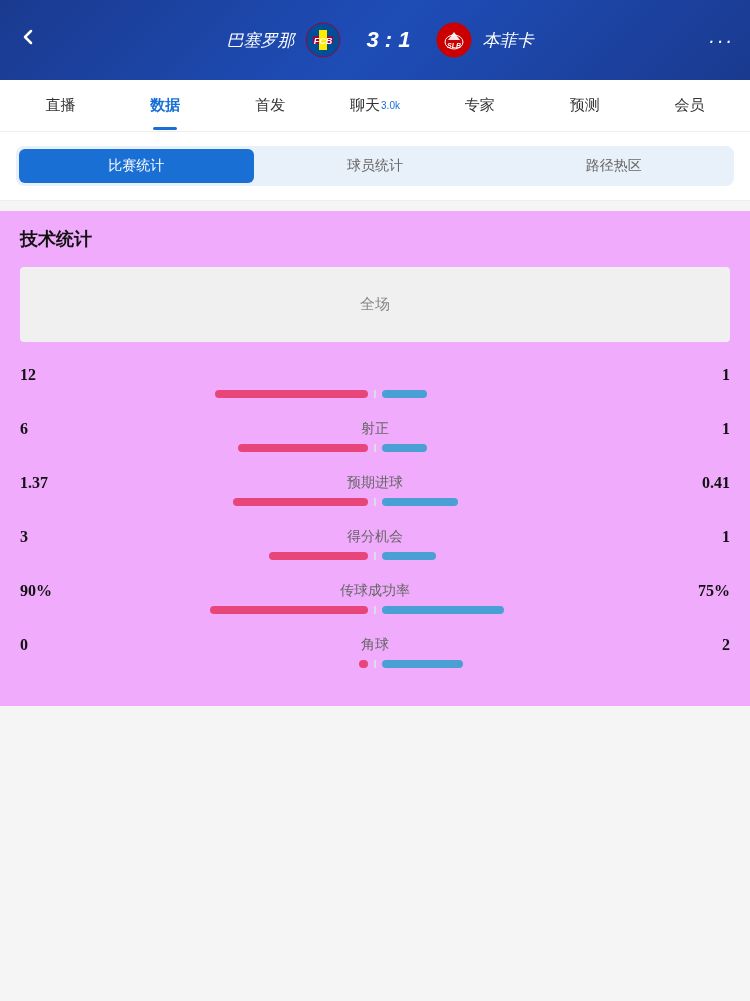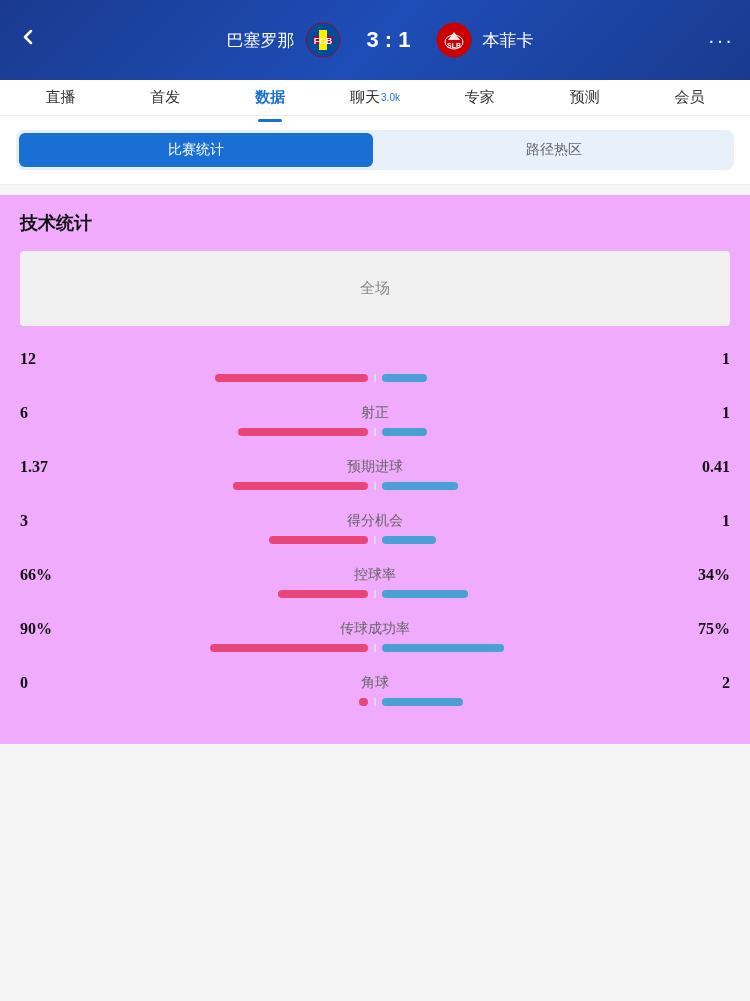--- a/index.html
+++ b/index.html
@@ -13,20 +13,21 @@
 
     
     .header {
       background: linear-gradient(135deg, #1a3a8f 0%, #1e4db7 50%, #1a3a8f 100%);
       padding: 19px 16px;
       display: flex;
       align-items: center;
       justify-content: space-between;
       height: 80px;
       position: relative;
+      font-style: italic;
     }
     .header-back {
       color: white;
       font-size: 22px;
       cursor: pointer;
       width: 36px;
     }
     .header-match {
       display: flex;
       align-items: center;
@@ -61,21 +62,21 @@
       cursor: pointer;
     }
 
     
     .nav-tabs {
       background: white;
       display: flex;
       align-items: center;
       padding: 0 8px;
       border-bottom: 1px solid #eee;
-      height: 36px;
+      height: 52px;
     }
     .nav-tab {
       flex: 1;
       text-align: center;
       font-size: 15px;
       color: #333;
       cursor: pointer;
       height: 48px;
       display: flex;
       align-items: center;
@@ -250,25 +251,25 @@
     </div>
     <span class="team-name">本菲卡</span>
   </div>
   <div class="header-more">···</div>
 </div>
 
 <div class="nav-tabs">
   <div class="nav-tab">
     <span>直播</span>
   </div>
-  <div class="nav-tab">
-    <span>首发</span>
-  </div>
   <div class="nav-tab active">
     <span>数据</span>
+  </div>
+  <div class="nav-tab">
+    <span>首发</span>
   </div>
   <div class="nav-tab">
     <span>聊天</span>
       <span class="nav-tab-badge">3.0k</span>
   </div>
   <div class="nav-tab">
     <span>专家</span>
   </div>
   <div class="nav-tab">
     <span>预测</span>
@@ -277,20 +278,23 @@
     <span>会员</span>
   </div>
 </div>
 
 <div style="background:white; padding: 14px 16px 14px 16px; border-bottom: 1px solid #eee;">
   <div style="display:flex; background:#e8f0fa; border-radius:8px; padding:3px; gap:4px;">
     <div class="sub-tab active">
       <span>比赛统计</span>
     </div>
     <div class="sub-tab">
+      <span>球员统计</span>
+    </div>
+    <div class="sub-tab">
       <span>路径热区</span>
     </div>
   </div>
 </div>
 
 <div class="content">
   <div class="section-title">技术统计</div>
 
   <div class="period-selector">
     <div class="period-btn">
@@ -357,36 +361,20 @@
         <div class="bar bar-pink" style="width:99px;"></div>
       </div>
       <div class="bar-divider"></div>
       <div class="bar-right-container">
         <div class="bar bar-blue" style="width:54px;"></div>
       </div>
     </div>
   </div>
       <div class="stat-row">
     <div class="stat-labels">
-      <span class="stat-left-val">66%</span>
-      <span class="stat-name">控球率</span>
-      <span class="stat-right-val">34%</span>
-    </div>
-    <div class="stat-bars">
-      <div class="bar-left-container">
-        <div class="bar bar-pink" style="width:90px;"></div>
-      </div>
-      <div class="bar-divider"></div>
-      <div class="bar-right-container">
-        <div class="bar bar-blue" style="width:86px;"></div>
-      </div>
-    </div>
-  </div>
-      <div class="stat-row">
-    <div class="stat-labels">
       <span class="stat-left-val">90%</span>
       <span class="stat-name">传球成功率</span>
       <span class="stat-right-val">75%</span>
     </div>
     <div class="stat-bars">
       <div class="bar-left-container">
         <div class="bar bar-pink" style="width:158px;"></div>
       </div>
       <div class="bar-divider"></div>
       <div class="bar-right-container">

